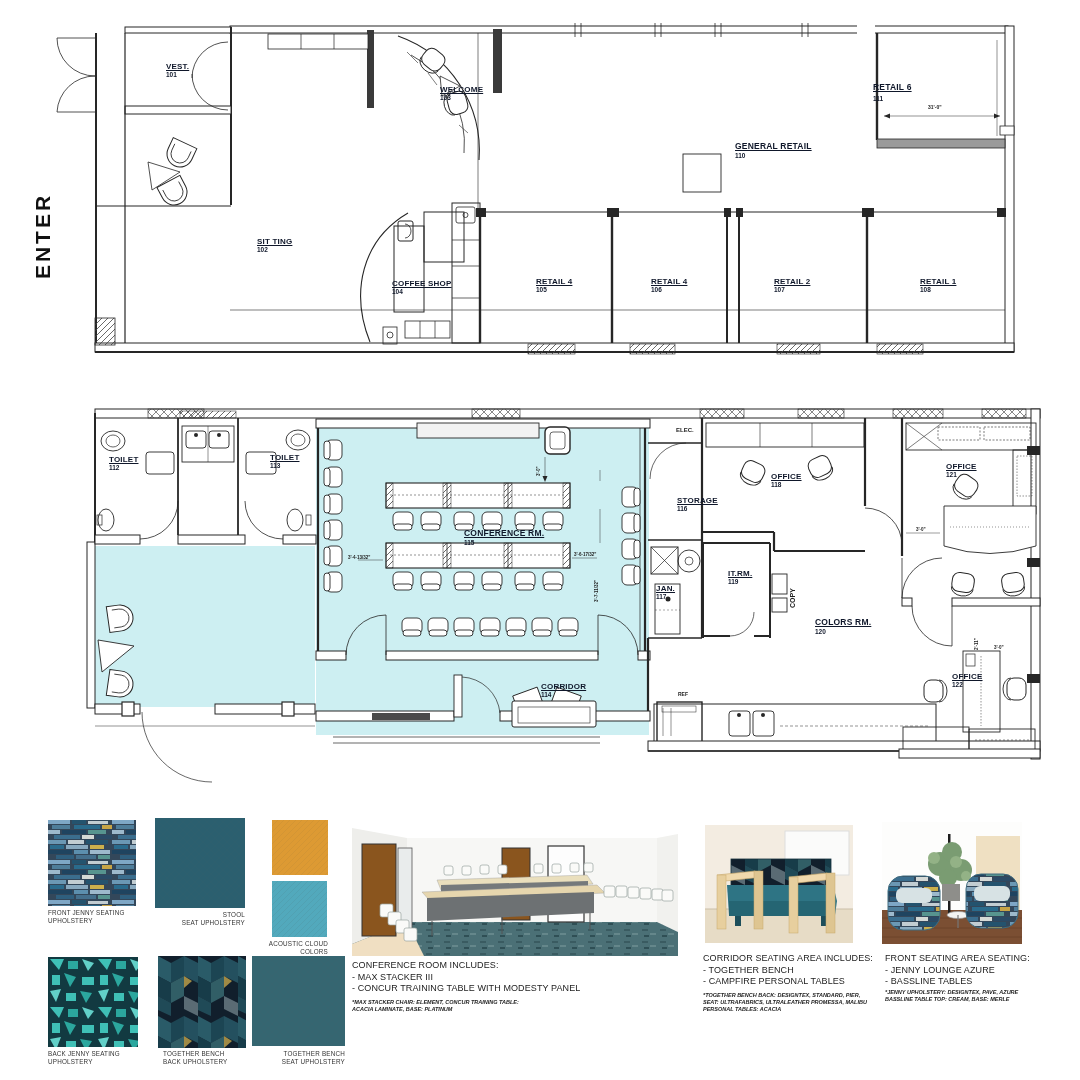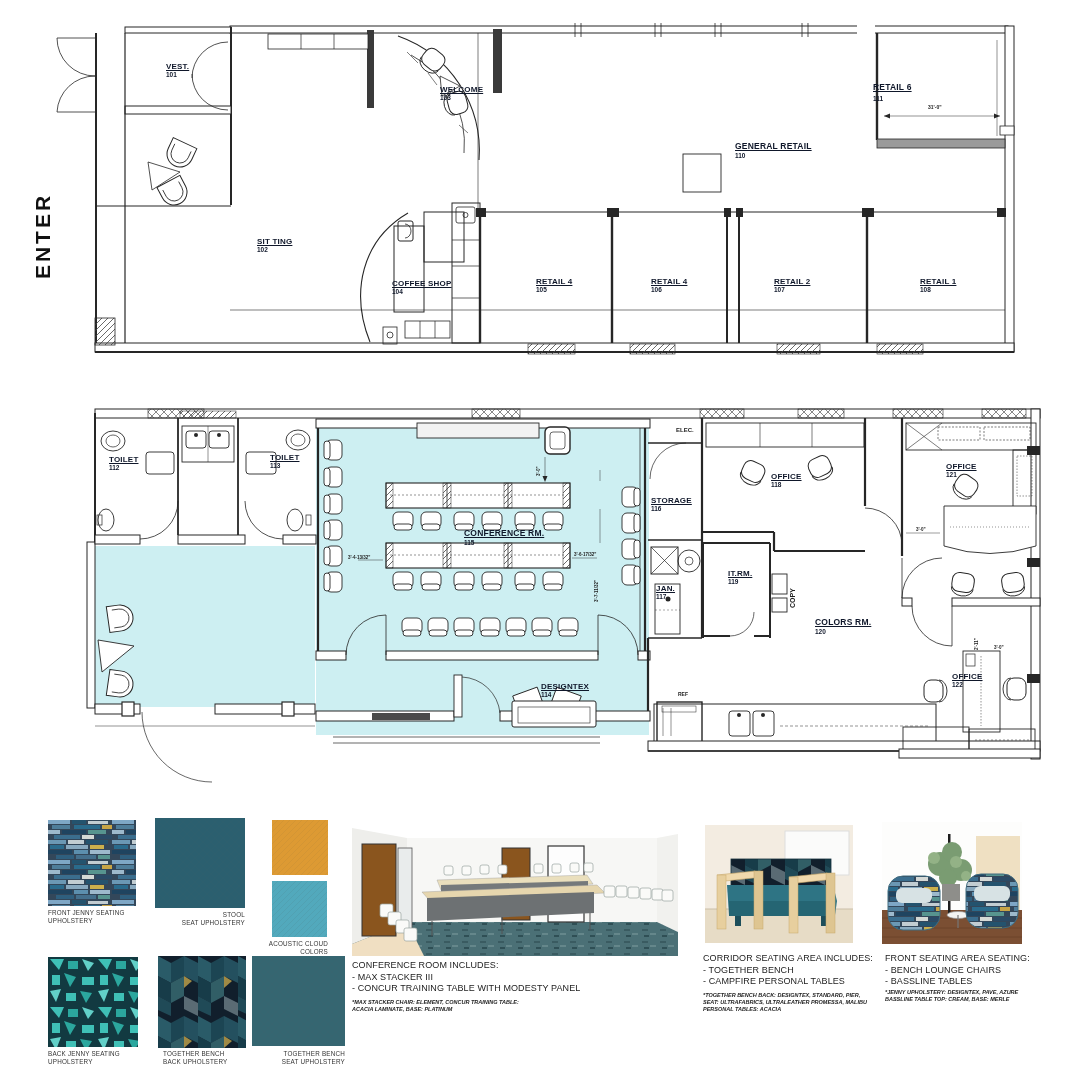--- a/index.html
+++ b/index.html
@@ -426,28 +426,28 @@
 
 <div class="rl" style="left:109px;top:455px">
   <div class="rn">TOILET</div>
   <div class="rno">112</div>
 </div>
 <div class="rl" style="left:270px;top:453px">
   <div class="rn">TOILET</div>
   <div class="rno">113</div>
 </div>
 <div class="rl" style="left:541px;top:682px">
-  <div class="rn">DESIGNTEX</div>
+  <div class="rn">CORRIDOR</div>
   <div class="rno">114</div>
 </div>
 <div class="rl big" style="left:464px;top:529px">
   <div class="rn">CONFERENCE RM.</div>
   <div class="rno">115</div>
 </div>
-<div class="rl" style="left:651px;top:496px">
+<div class="rl" style="left:677px;top:496px">
   <div class="rn">STORAGE</div>
   <div class="rno">116</div>
 </div>
 <div class="rl" style="left:656px;top:584px">
   <div class="rn">JAN.</div>
   <div class="rno">117</div>
 </div>
 <div class="rl" style="left:771px;top:472px">
   <div class="rn">OFFICE</div>
   <div class="rno">118</div>
@@ -651,21 +651,21 @@
   <div class="b">- TOGETHER BENCH</div>
   <div class="b">- CAMPFIRE PERSONAL TABLES</div>
   <div class="fp">
     <div>*TOGETHER BENCH BACK: DESIGNTEX, STANDARD, PIER,</div>
     <div>SEAT: ULTRAFABRICS, ULTRALEATHER PROMESSA, MALIBU</div>
     <div>PERSONAL TABLES: ACACIA</div>
   </div>
 </div>
 <div class="sec" style="left:885px;top:953px;width:170px">
   <div class="h">FRONT SEATING AREA SEATING:</div>
-  <div class="b">- BENCH LOUNGE CHAIRS</div>
+  <div class="b">- JENNY LOUNGE AZURE</div>
   <div class="b">- BASSLINE TABLES</div>
   <div class="fp" style="margin-top:1px">
     <div>*JENNY UPHOLSTERY: DESIGNTEX, PAVE, AZURE</div>
     <div>BASSLINE TABLE TOP: CREAM, BASE: MERLE</div>
   </div>
 </div>
 
 </div>
 
 </body></html>

